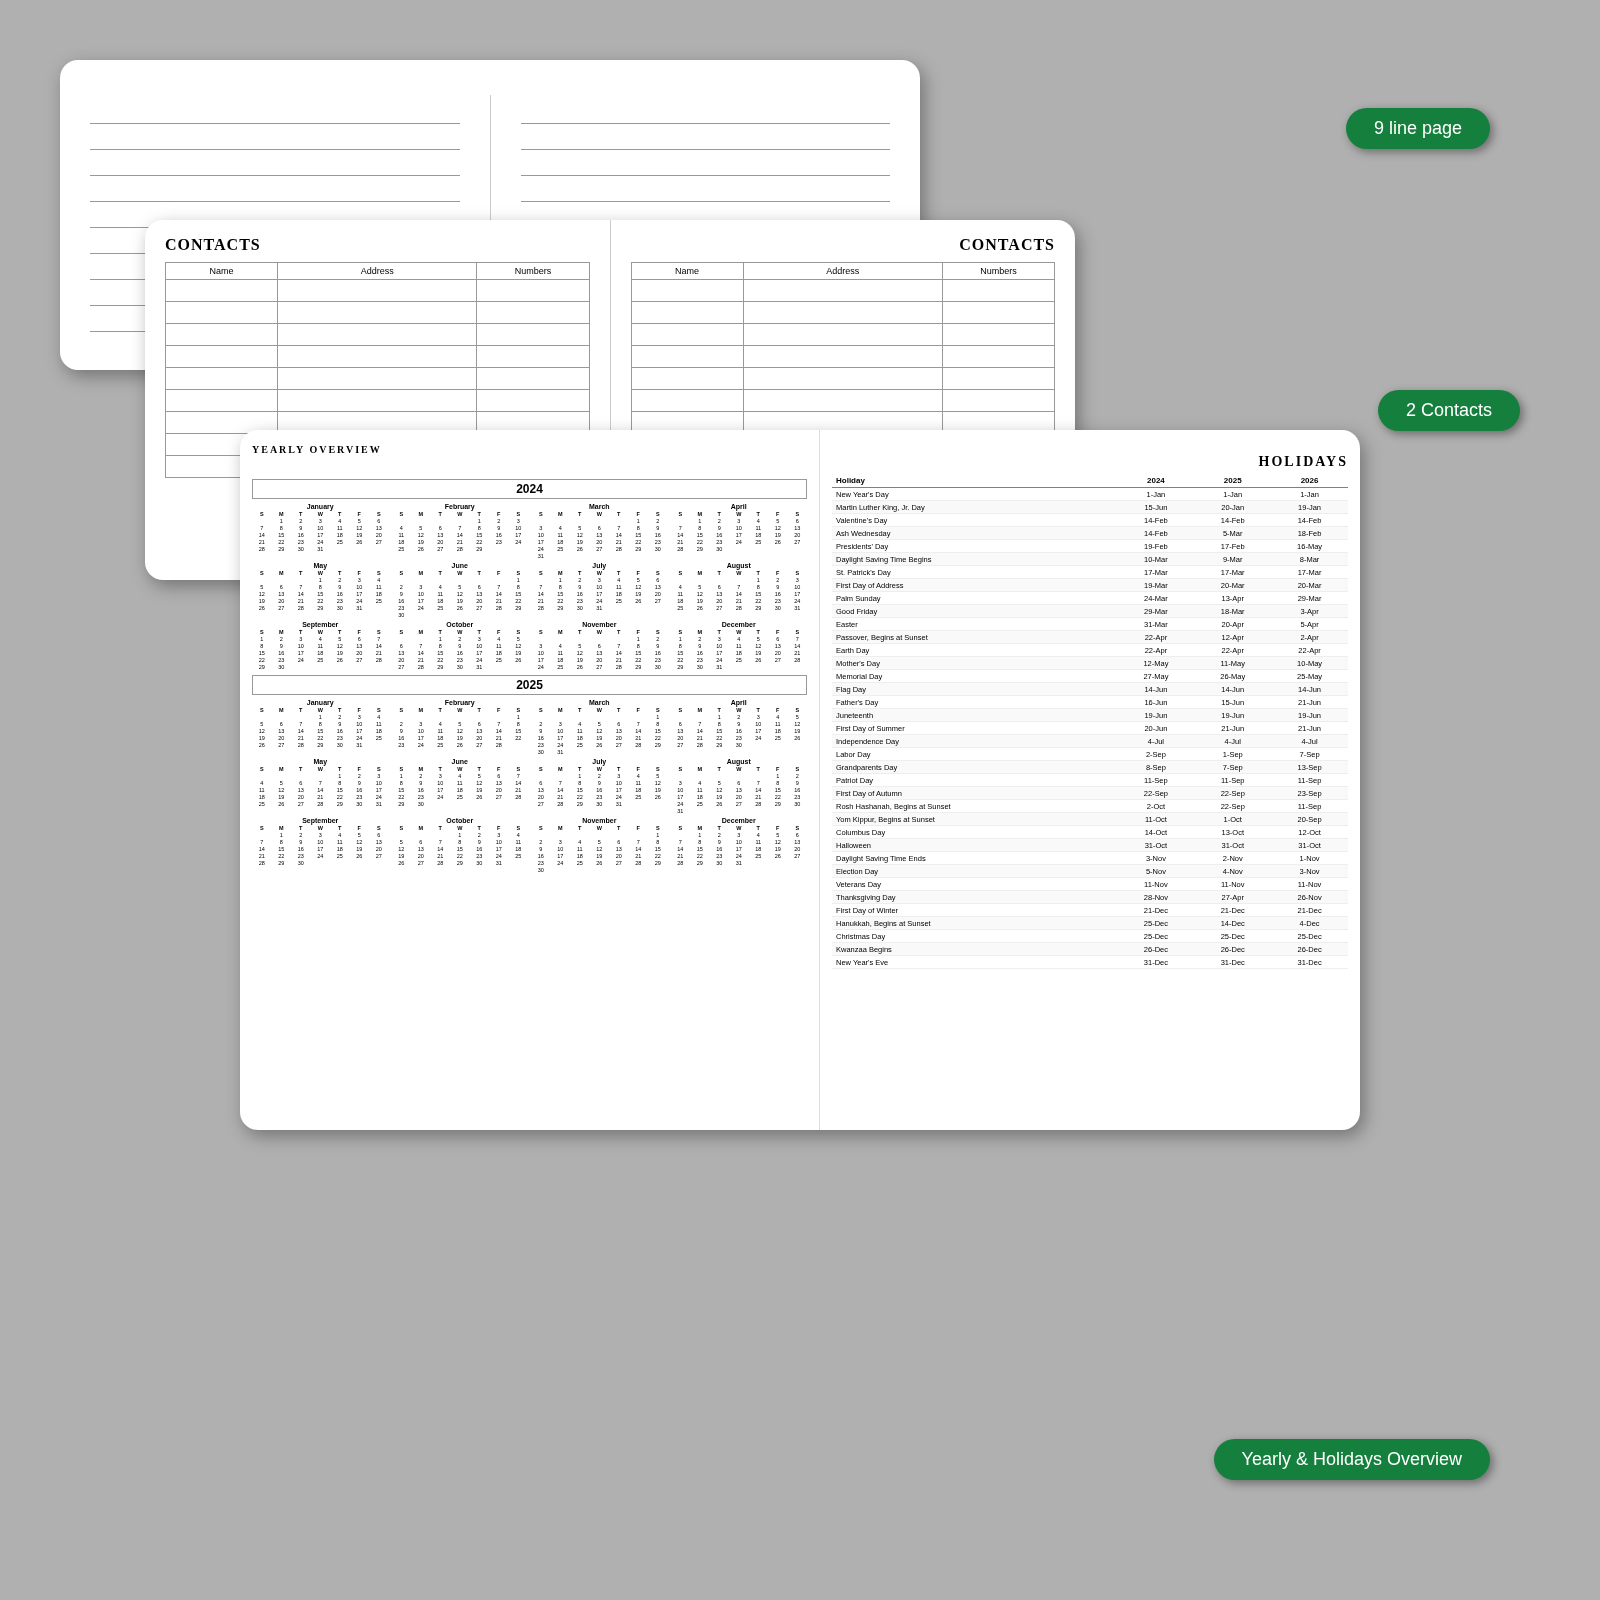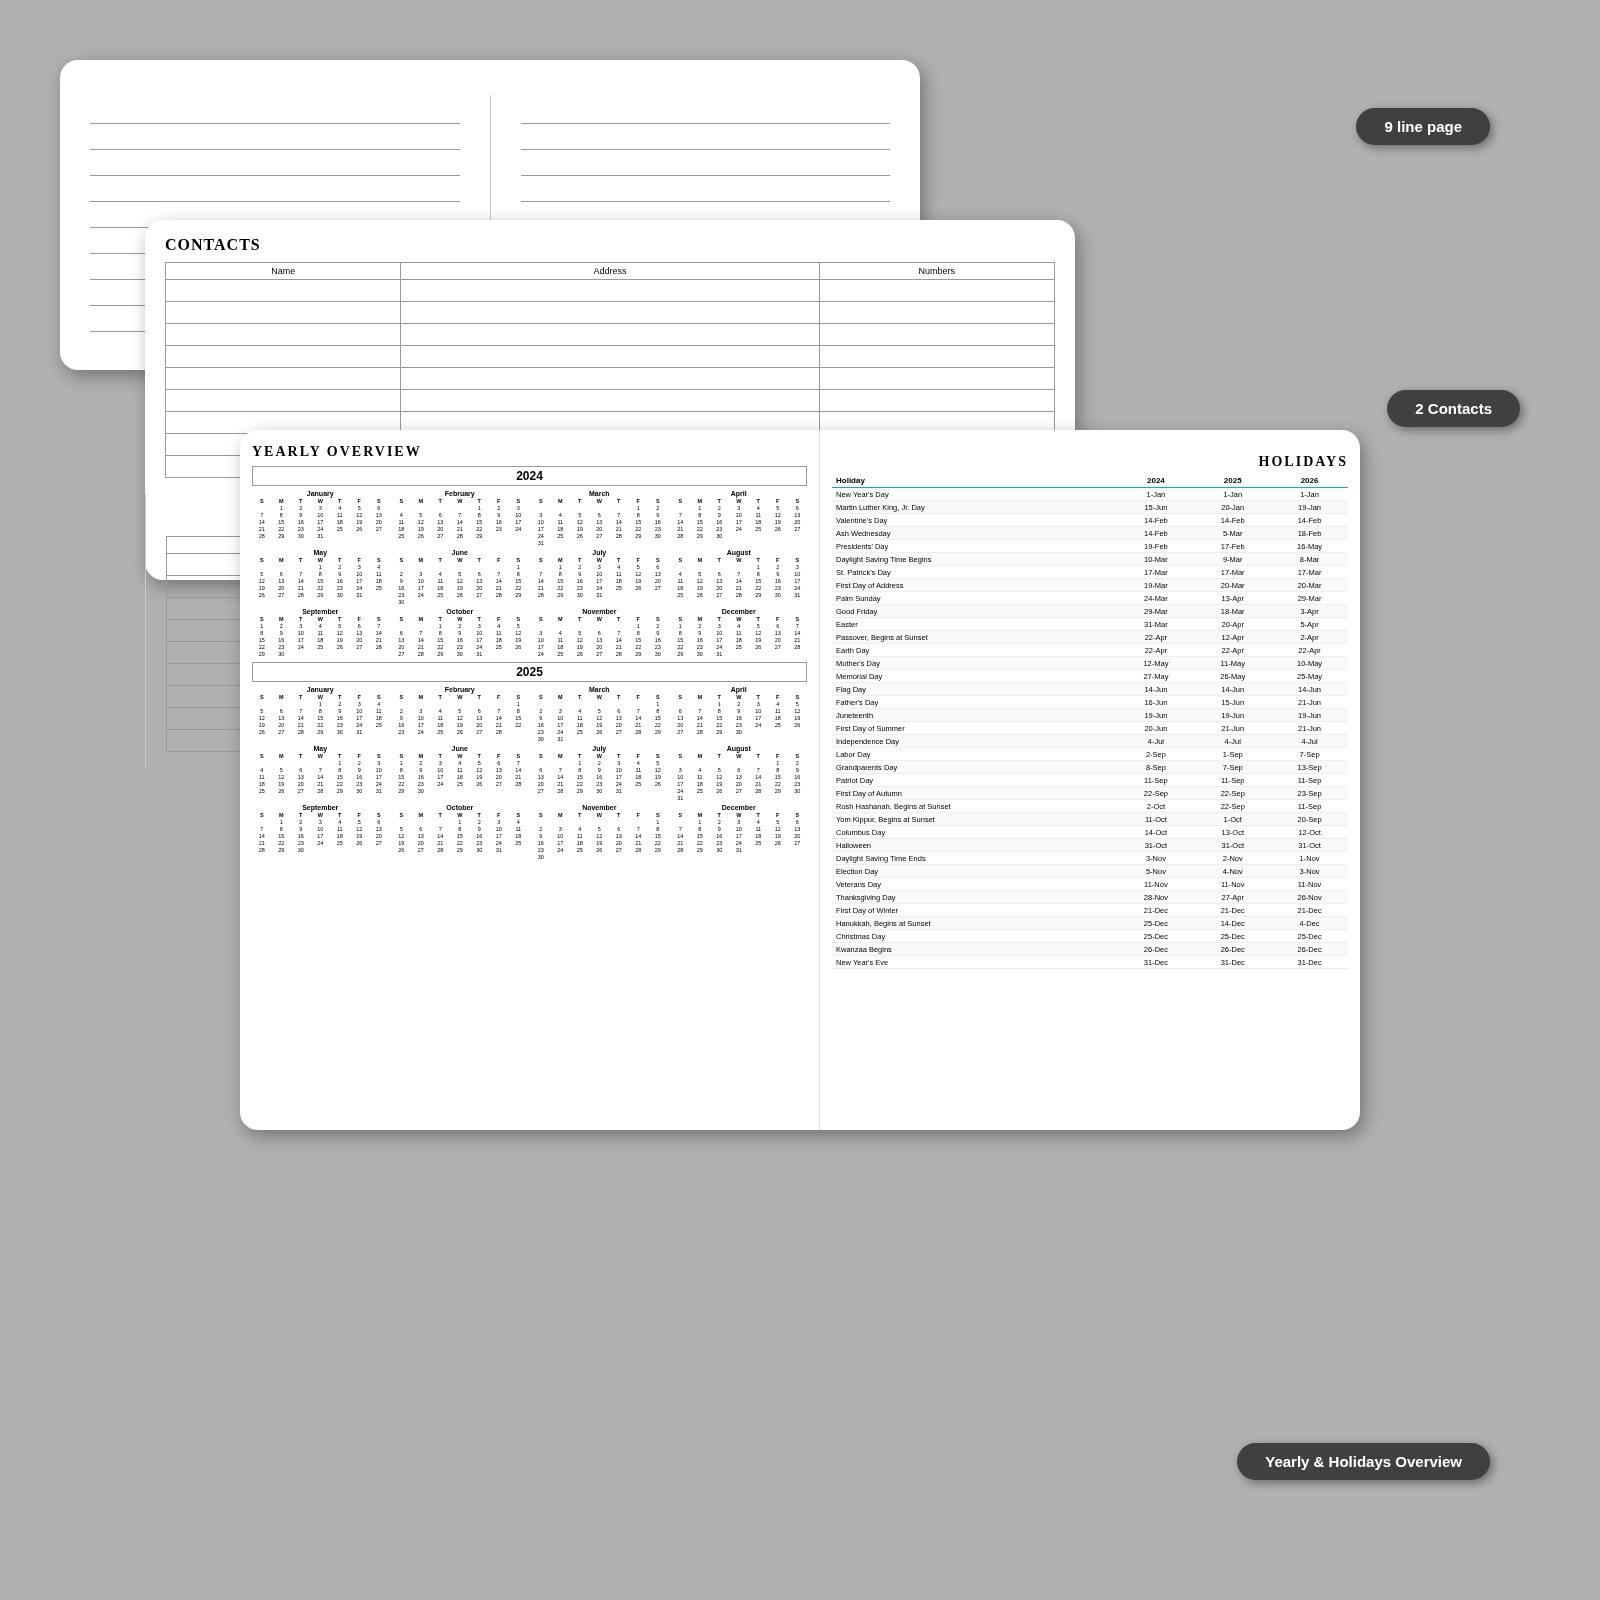--- a/index.html
+++ b/index.html
@@ -54,21 +54,20 @@
     
     #card-contacts {
       width: 930px;
       height: 360px;
       top: 220px;
       left: 145px;
     }
     .contacts-page {
       display: flex;
       height: 100%;
-      flex-direction: column;
     }
     .contacts-half {
       flex: 1;
       padding: 16px 20px;
     }
     .contacts-half + .contacts-half {
       border-left: 1px solid #ccc;
     }
     .contacts-title {
       font-size: 16px;
@@ -115,25 +114,25 @@
       padding: 14px 12px;
       overflow: hidden;
       border-right: 1px solid #ddd;
     }
     .yearly-right {
       flex: 1;
       padding: 24px 12px;
       overflow: hidden;
     }
     .section-title {
-      font-size: 14px;
+      font-size: 10px;
       font-weight: bold;
       letter-spacing: 2px;
       font-family: 'Times New Roman', serif;
-      margin-bottom: 6px;
+      margin-bottom: 24px;
     }
     .year-label {
       font-size: 12px;
       font-weight: bold;
       text-align: center;
       border: 1px solid #999;
       padding: 2px;
       margin-bottom: 4px;
     }
     .months-grid {
@@ -196,26 +195,26 @@
       padding: 1.5px 4px;
       border-bottom: 1px solid #eee;
       font-size: 7.5px;
     }
     .holidays-table tr:nth-child(even) td {
       background: #f9f9f9;
     }
 
     
     .badge {
-      background: #404040;
+      background: #15803d;
       color: #fff;
       border-radius: 30px;
       padding: 10px 28px;
-      font-size: 15px;
-      font-weight: bold;
+      font-size: 18px;
+      font-weight: normal;
       position: absolute;
       white-space: nowrap;
       box-shadow: 3px 3px 10px rgba(0,0,0,0.4);
     }
     #badge-lines    { top: 108px;  right: 110px; }
     #badge-contacts { top: 390px;  right: 80px;  }
     #badge-yearly   { bottom: 120px; right: 110px; }
   </style>
 </head>
 <body>

